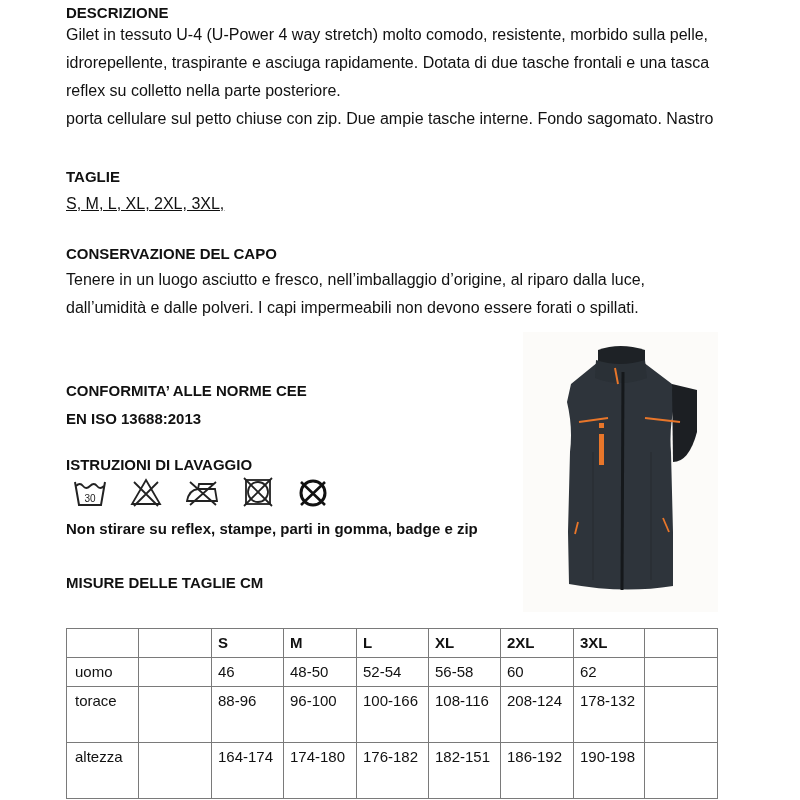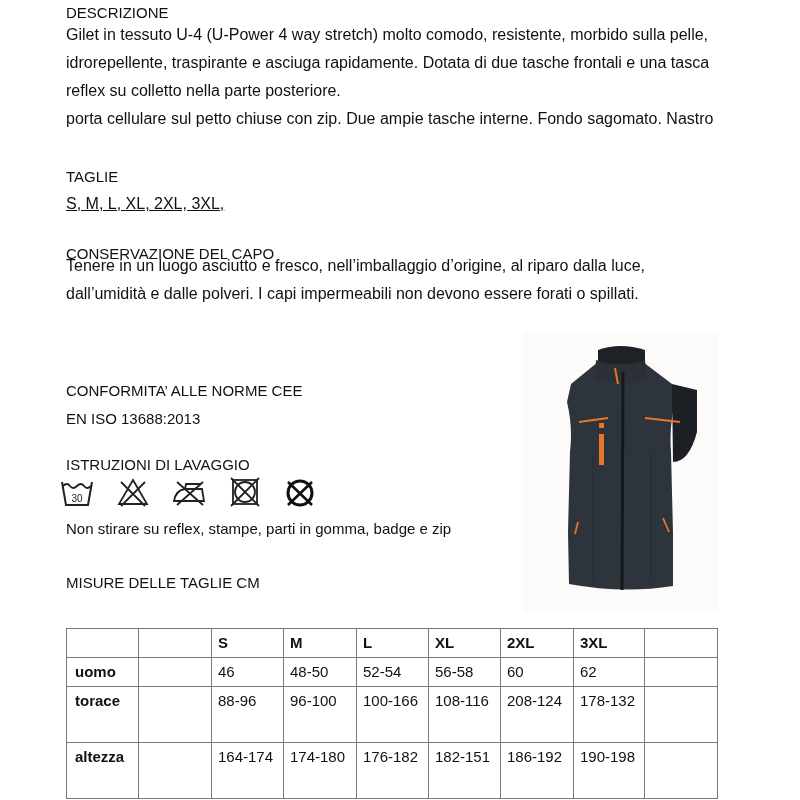--- a/index.html
+++ b/index.html
@@ -2,26 +2,26 @@
 <html><head>
   <meta charset="utf-8">
   <style>
     html, body { margin: 0; padding: 0; }
     body {
       width: 800px; height: 800px; position: relative; overflow: hidden;
       background: #ffffff; color: #111111;
       font-family: "Liberation Sans", sans-serif;
     }
     .abs { position: absolute; white-space: nowrap; }
-    .h { font-weight: normal; font-size: 15px; line-height: 18px; }
+    .h { font-weight: bold; font-size: 15px; line-height: 18px; }
     .p { font-size: 16px; line-height: 28px; }
     .para { position: absolute; left: 66px; }
 
     
-    .wash { position: absolute; left: 59px; top: 476px; display: flex; gap: 15px; }
+    .wash { position: absolute; left: 72px; top: 476px; display: flex; gap: 15px; }
     .wash svg { display: block; margin-right: 7px; }
 
     
     .photo {
       position: absolute; left: 523px; top: 332px; width: 195px; height: 280px;
       background: #fcfbf9;
     }
 
     
     table.sizes {
@@ -30,38 +30,38 @@
       font-size: 15px;
     }
     table.sizes td {
       border: 1.5px solid #7a7a7a;
       vertical-align: top; padding: 0 6px;
       line-height: 28px; white-space: normal;
     }
     table.sizes tr.hdr td { font-weight: bold; height: 27px; }
     table.sizes tr.r1 td { height: 28px; }
     table.sizes tr.r2 td, table.sizes tr.r3 td { height: 55px; }
-    table.sizes td.rowhead { font-weight: bold; padding-left: 8px; }
+    table.sizes td.rowhead { font-weight: normal; padding-left: 8px; }
   </style>
 </head>
 <body>
 
 <div class="abs h" style="left:66px; top:4px;">DESCRIZIONE</div>
 <div class="para p" style="top:21px;">
   <div>Gilet in tessuto U-4 (U-Power 4 way stretch) molto comodo, resistente, morbido sulla pelle,</div>
   <div>idrorepellente, traspirante e asciuga rapidamente. Dotata di due tasche frontali e una tasca</div>
   <div>reflex su colletto nella parte posteriore.</div>
   <div>porta cellulare sul petto chiuse con zip. Due ampie tasche interne. Fondo sagomato. Nastro</div>
 </div>
 
 <div class="abs h" style="left:66px; top:168px;">TAGLIE</div>
 <div class="abs p" style="left:66px; top:190px;text-decoration:underline;">S, M, L, XL, 2XL, 3XL,</div>
 
 <div class="abs h" style="left:66px; top:245px;">CONSERVAZIONE DEL CAPO</div>
-<div class="para p" style="top:252px;">
+<div class="para p" style="top:266px;">
   <div>Tenere in un luogo asciutto e fresco, nell’imballaggio d’origine, al riparo dalla luce,</div>
   <div>dall’umidità e dalle polveri. I capi impermeabili non devono essere forati o spillati.</div>
 </div>
 
 <div class="abs h" style="left:66px; top:382px;">CONFORMITA’ ALLE NORME CEE</div>
 <div class="abs h" style="left:66px; top:410px;">EN ISO 13688:2013</div>
 
 <div class="abs h" style="left:66px; top:456px;">ISTRUZIONI DI LAVAGGIO</div>
 <div class="wash">
 

